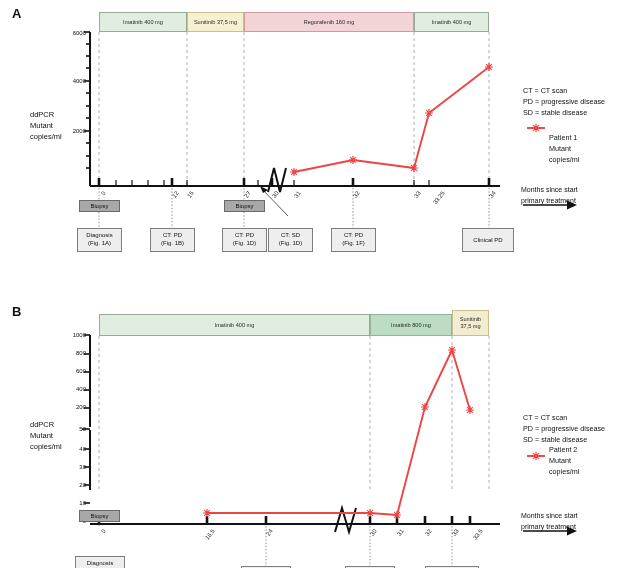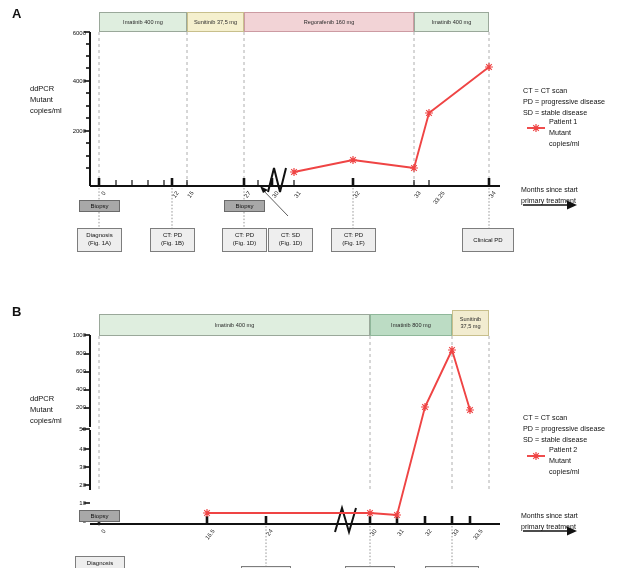--- a/index.html
+++ b/index.html
@@ -4,21 +4,21 @@
 <style>
   html,body{margin:0;padding:0;background:#ffffff;}
   body{width:640px;height:568px;position:relative;overflow:hidden;
        font-family:"Liberation Sans","DejaVu Sans",sans-serif;color:#1a1a1a;}
   .panel{position:absolute;left:0;width:640px;}
   #panel-a{top:0;height:284px;}
   #panel-b{top:284px;height:284px;}
   .panel-letter{position:absolute;font-size:13px;font-weight:bold;color:#111;}
   .plot{position:absolute;}
   svg{display:block;overflow:visible;}
-  .axis-title{position:absolute;font-size:7.5px;line-height:1.45;color:#111;white-space:nowrap;}
+  .axis-title{position:absolute;font-size:7.5px;line-height:1.45;color:#111;white-space:nowrap;margin-top:26px;}
   .legend-block{position:absolute;font-size:7.2px;line-height:1.55;color:#111;white-space:nowrap;}
   .drug-bar{position:absolute;box-sizing:border-box;border:1px solid #9aa89a;
             display:flex;align-items:center;justify-content:center;text-align:center;
             font-size:5.6px;line-height:1.25;color:#2a2a2a;padding:1px 2px;}
   .tick-label{position:absolute;font-size:5.8px;color:#111;
               transform-origin:right top;transform:rotate(-52deg);
               white-space:nowrap;text-align:right;}
   .evt-box{position:absolute;box-sizing:border-box;border:1px solid #7d7d7d;
            background:#eeeeee;font-size:6px;line-height:1.35;color:#111;
            text-align:center;padding:2px 1px;white-space:pre-line;}
@@ -154,21 +154,21 @@
 (Fig. 1D)</div>
   <div class="evt-box" style="left:268px;top:228px;width:45px;height:24px;">CT: SD
 (Fig. 1D)</div>
   <div class="evt-box" style="left:331px;top:228px;width:45px;height:24px;">CT: PD
 (Fig. 1F)</div>
   <div class="evt-box" style="left:462px;top:228px;width:52px;height:24px;display:flex;align-items:center;justify-content:center;">Clinical PD</div>
 
   <div class="legend-block" style="left:523px;top:85px;">CT = CT scan</div>
   <div class="legend-block" style="left:523px;top:96px;">PD = progressive disease</div>
   <div class="legend-block" style="left:523px;top:107px;">SD = stable disease</div>
-  <div class="legend-block" style="left:549px;top:116px;">Patient 1<br>Mutant<br>copies/ml</div>
+  <div class="legend-block" style="left:549px;top:132px;">Patient 1<br>Mutant<br>copies/ml</div>
 
   <div class="note" style="left:521px;top:184px;">
     <span>Months since start</span><br>
     <span>primary treatment</span>
   </div>
 </div>
 
 <div class="panel" id="panel-b">
 
   <div class="panel-letter" style="left:12px;top:20px;">B</div>

